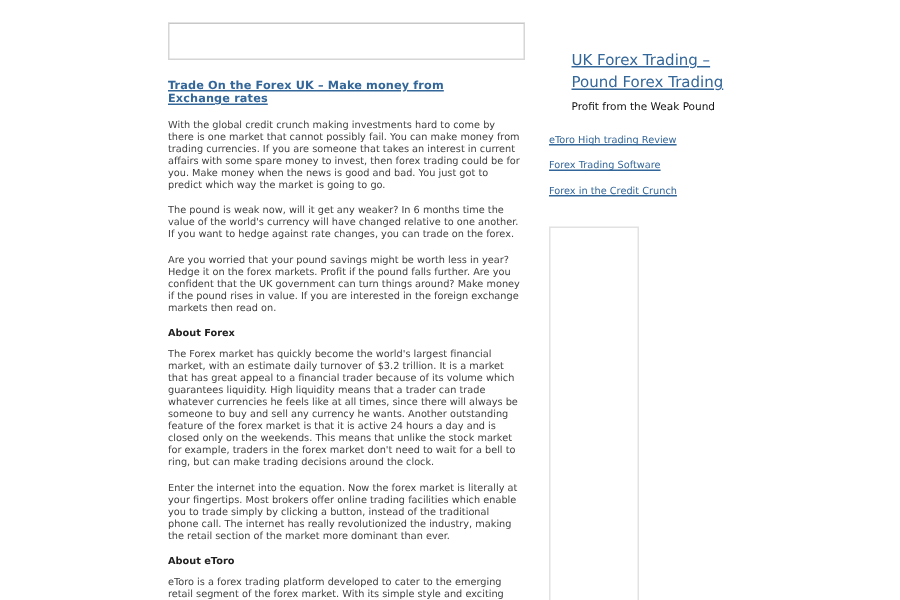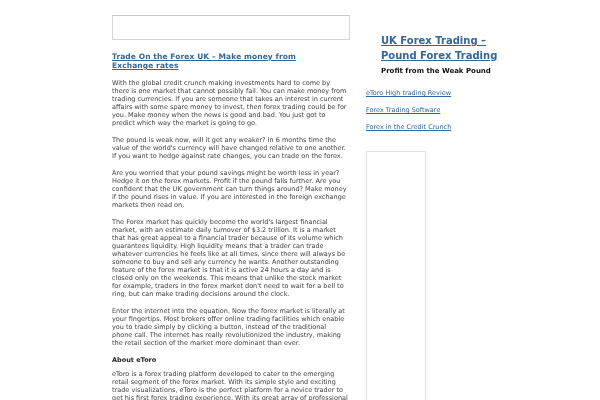--- a/index.html
+++ b/index.html
@@ -63,30 +63,30 @@
     width: 150px;
   }
   .sidebar-title {
     display: block;
     padding-left: 15px;
     cursor: pointer;
   }
   .sidebar-title .line {
     font-size: 10px;
     line-height: 15px;
-    font-weight: bold;
+    font-weight: normal;
     color: #336699;
     text-decoration: underline;
   }
   .sidebar-tagline {
     padding-left: 15px;
     margin-top: 4px;
     font-size: 7px;
     line-height: 9px;
-    font-weight: bold;
+    font-weight: normal;
     color: #111111;
   }
   .sidebar-links {
     margin-top: 13px;
   }
   .sidebar-links a {
     display: block;
     font-size: 6.5px;
     line-height: 8px;
     margin-bottom: 9px;
@@ -110,20 +110,21 @@
 <div class="content">
 
   <input class="top-box" type="text" value="" style="">
 
   <a class="article-title">Trade On the Forex UK – Make money from Exchange rates</a>
 
   <p class="para">With the global credit crunch making investments hard to come by there is one market that cannot possibly fail. You can make money from trading currencies. If you are someone that takes an interest in current affairs with some spare money to invest, then forex trading could be for you. Make money when the news is good and bad. You just got to predict which way the market is going to go.</p>
   <p class="para">The pound is weak now, will it get any weaker? In 6 months time the value of the world's currency will have changed relative to one another. If you want to hedge against rate changes, you can trade on the forex.</p>
   <p class="para">Are you worried that your pound savings might be worth less in year? Hedge it on the forex markets. Profit if the pound falls further. Are you confident that the UK government can turn things around? Make money if the pound rises in value. If you are interested in the foreign exchange markets then read on.</p>
 
+  <div class="section-heading">About Forex</div>
 
   <p class="para">The Forex market has quickly become the world's largest financial market, with an estimate daily turnover of $3.2 trillion. It is a market that has great appeal to a financial trader because of its volume which guarantees liquidity. High liquidity means that a trader can trade whatever currencies he feels like at all times, since there will always be someone to buy and sell any currency he wants. Another outstanding feature of the forex market is that it is active 24 hours a day and is closed only on the weekends. This means that unlike the stock market for example, traders in the forex market don't need to wait for a bell to ring, but can make trading decisions around the clock.</p>
   <p class="para">Enter the internet into the equation. Now the forex market is literally at your fingertips. Most brokers offer online trading facilities which enable you to trade simply by clicking a button, instead of the traditional phone call. The internet has really revolutionized the industry, making the retail section of the market more dominant than ever.</p>
 
   <div class="section-heading">About eToro</div>
 
   <p class="para">eToro is a forex trading platform developed to cater to the emerging retail segment of the forex market. With its simple style and exciting trade visualizations, eToro is the perfect platform for a novice trader to get his first forex trading experience. With its great array of professional forex trading and analysis tools, eToro is also the perfect platform for experts in the field.</p>
 </div>
 
 <div class="sidebar">

